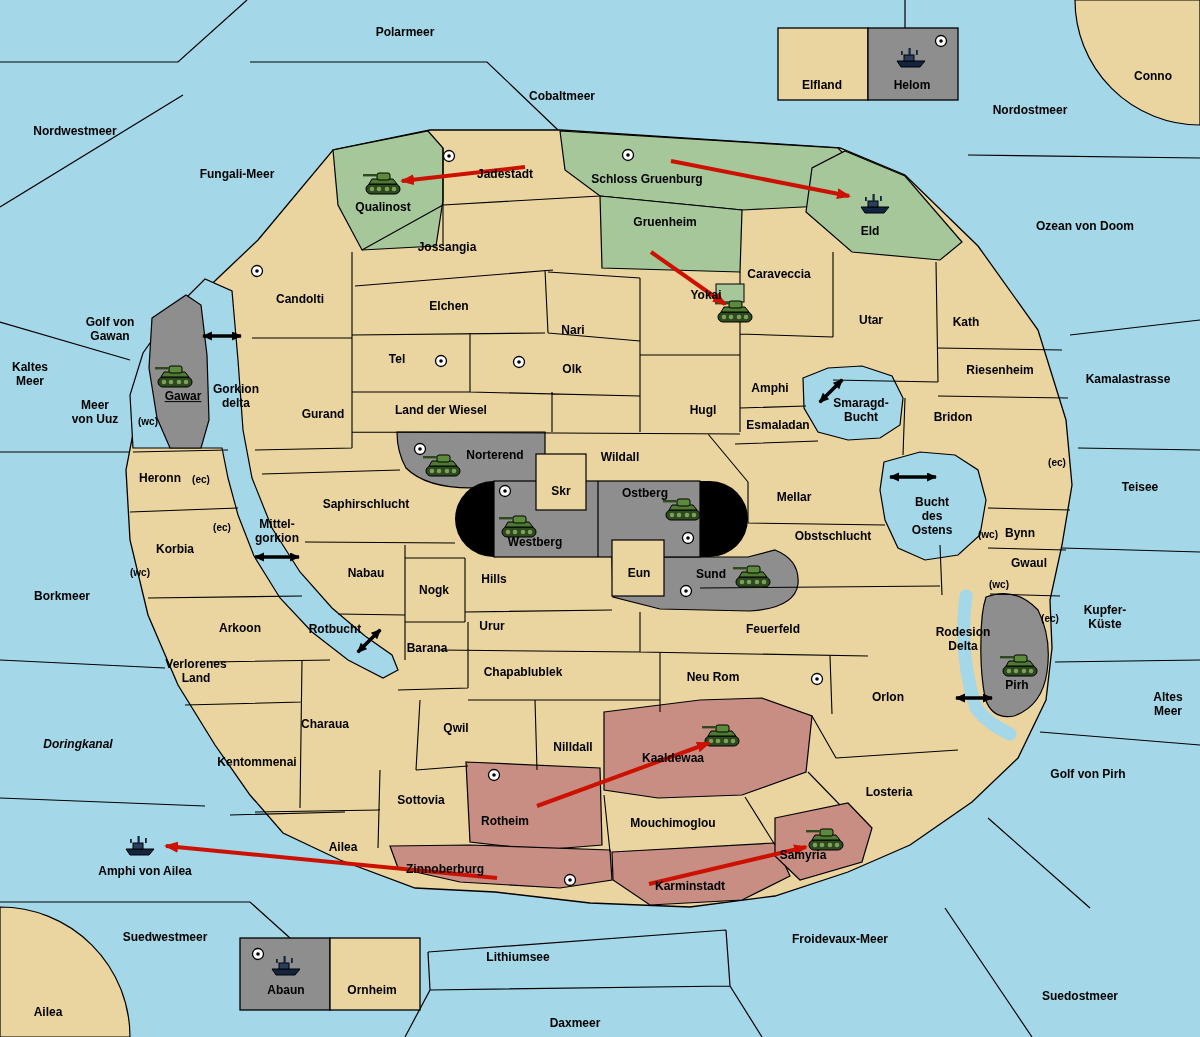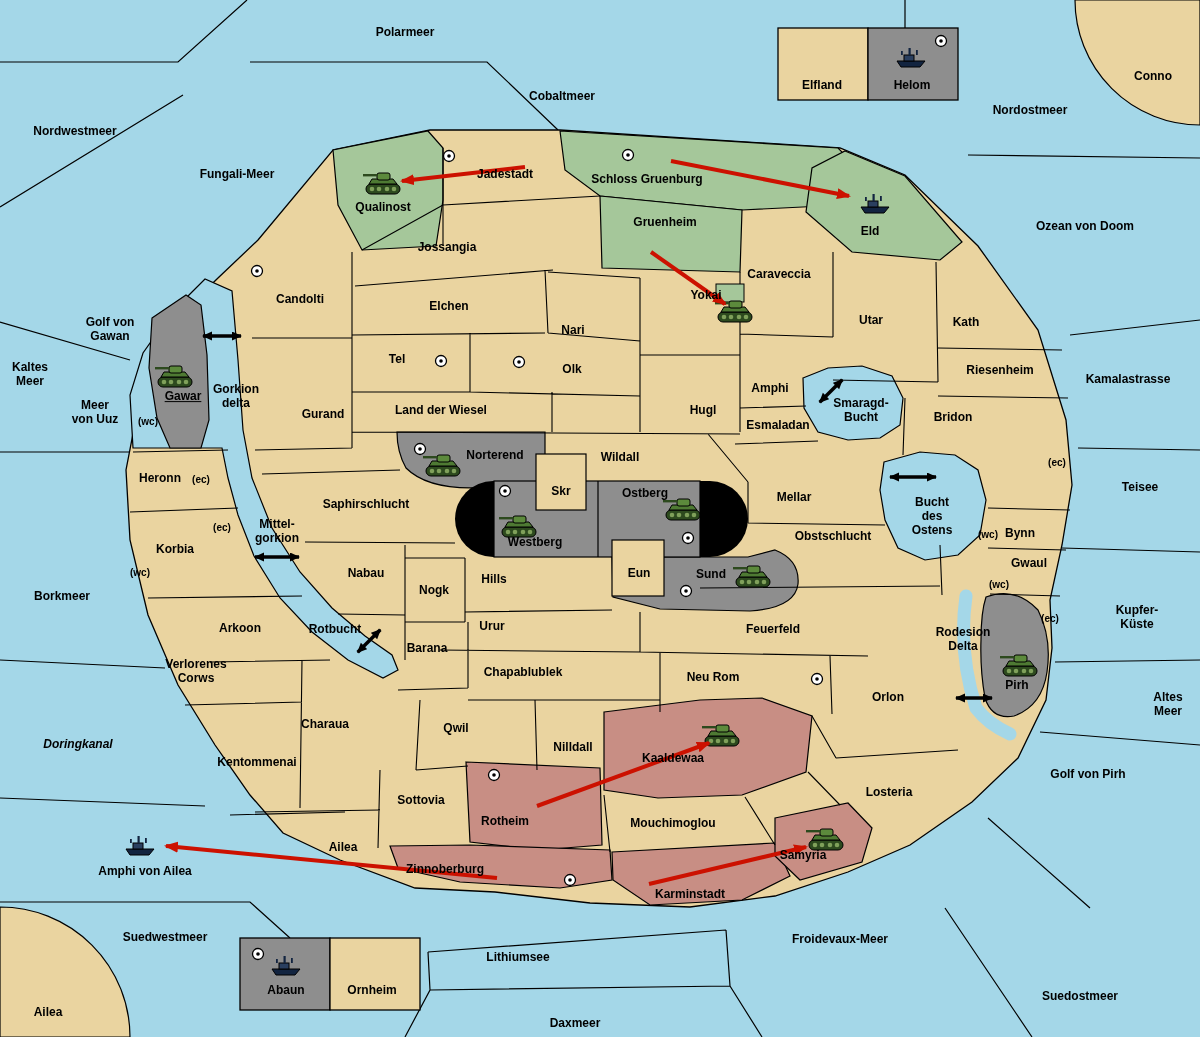--- a/index.html
+++ b/index.html
@@ -217,21 +217,21 @@
       <div class="map-label" style="left: 1085px; top: 227px;">Ozean von Doom</div>
       <div class="map-label" style="left: 30px; top: 375px;">Kaltes
 Meer</div>
       <div class="map-label" style="left: 110px; top: 330px;">Golf von
 Gawan</div>
       <div class="map-label" style="left: 95px; top: 413px;">Meer
 von Uuz</div>
       <div class="map-label" style="left: 1128px; top: 380px;">Kamalastrasse</div>
       <div class="map-label" style="left: 1140px; top: 488px;">Teisee</div>
       <div class="map-label" style="left: 62px; top: 597px;">Borkmeer</div>
-      <div class="map-label" style="left: 1105px; top: 618px; margin-left: 32px;">Kupfer-
+      <div class="map-label" style="left: 1105px; top: 618px;">Kupfer-
 Küste</div>
       <div class="map-label" style="left: 1168px; top: 705px;">Altes
 Meer</div>
       <div class="map-label" style="left: 78px; top: 745px; font-style: italic;">Doringkanal</div>
       <div class="map-label" style="left: 1088px; top: 775px;">Golf von Pirh</div>
       <div class="map-label" style="left: 145px; top: 872px;">Amphi von Ailea</div>
       <div class="map-label" style="left: 165px; top: 938px;">Suedwestmeer</div>
       <div class="map-label" style="left: 840px; top: 940px;">Froidevaux-Meer</div>
       <div class="map-label" style="left: 518px; top: 958px;">Lithiumsee</div>
       <div class="map-label" style="left: 575px; top: 1010px; margin-top: 14px;">Daxmeer</div>
@@ -287,37 +287,37 @@
       <div class="map-label" style="left: 494px; top: 580px;">Hills</div>
       <div class="map-label" style="left: 434px; top: 591px;">Nogk</div>
       <div class="map-label" style="left: 492px; top: 627px;">Urur</div>
       <div class="map-label" style="left: 240px; top: 629px;">Arkoon</div>
       <div class="map-label" style="left: 773px; top: 630px;">Feuerfeld</div>
       <div class="map-label" style="left: 963px; top: 640px;">Rodesion
 Delta</div>
       <div class="map-label" style="left: 427px; top: 649px;">Barana</div>
       <div class="map-label" style="left: 523px; top: 673px;">Chapablublek</div>
       <div class="map-label" style="left: 196px; top: 672px;">Verlorenes
-Corws</div>
+Land</div>
       <div class="map-label" style="left: 713px; top: 678px;">Neu Rom</div>
       <div class="map-label" style="left: 1017px; top: 686px;">Pirh</div>
       <div class="map-label" style="left: 888px; top: 698px;">Orlon</div>
       <div class="map-label" style="left: 325px; top: 725px;">Charaua</div>
       <div class="map-label" style="left: 456px; top: 729px;">Qwil</div>
       <div class="map-label" style="left: 573px; top: 748px;">Nilldall</div>
       <div class="map-label" style="left: 673px; top: 759px;">Kaaldewaa</div>
       <div class="map-label" style="left: 257px; top: 763px;">Kentommenai</div>
       <div class="map-label" style="left: 889px; top: 793px;">Losteria</div>
       <div class="map-label" style="left: 421px; top: 801px;">Sottovia</div>
       <div class="map-label" style="left: 505px; top: 822px;">Rotheim</div>
       <div class="map-label" style="left: 673px; top: 824px;">Mouchimoglou</div>
       <div class="map-label" style="left: 343px; top: 848px;">Ailea</div>
       <div class="map-label" style="left: 803px; top: 856px;">Samyria</div>
       <div class="map-label" style="left: 445px; top: 870px;">Zinnoberburg</div>
-      <div class="map-label" style="left: 690px; top: 887px; margin-top: 8px;">Karminstadt</div>
+      <div class="map-label" style="left: 690px; top: 887px;">Karminstadt</div>
       <div class="map-label" style="left: 822px; top: 86px;">Elfland</div>
       <div class="map-label" style="left: 912px; top: 86px;">Helom</div>
       <div class="map-label" style="left: 286px; top: 991px;">Abaun</div>
       <div class="map-label" style="left: 372px; top: 991px;">Ornheim</div>
       <div class="map-label" style="left: 1153px; top: 77px;">Conno</div>
       <div class="map-label" style="left: 48px; top: 1013px;">Ailea</div>
       <div class="map-label note" style="left: 148px; top: 422px;">(wc)</div>
       <div class="map-label note" style="left: 201px; top: 480px;">(ec)</div>
       <div class="map-label note" style="left: 222px; top: 528px;">(ec)</div>
       <div class="map-label note" style="left: 140px; top: 573px;">(wc)</div>

